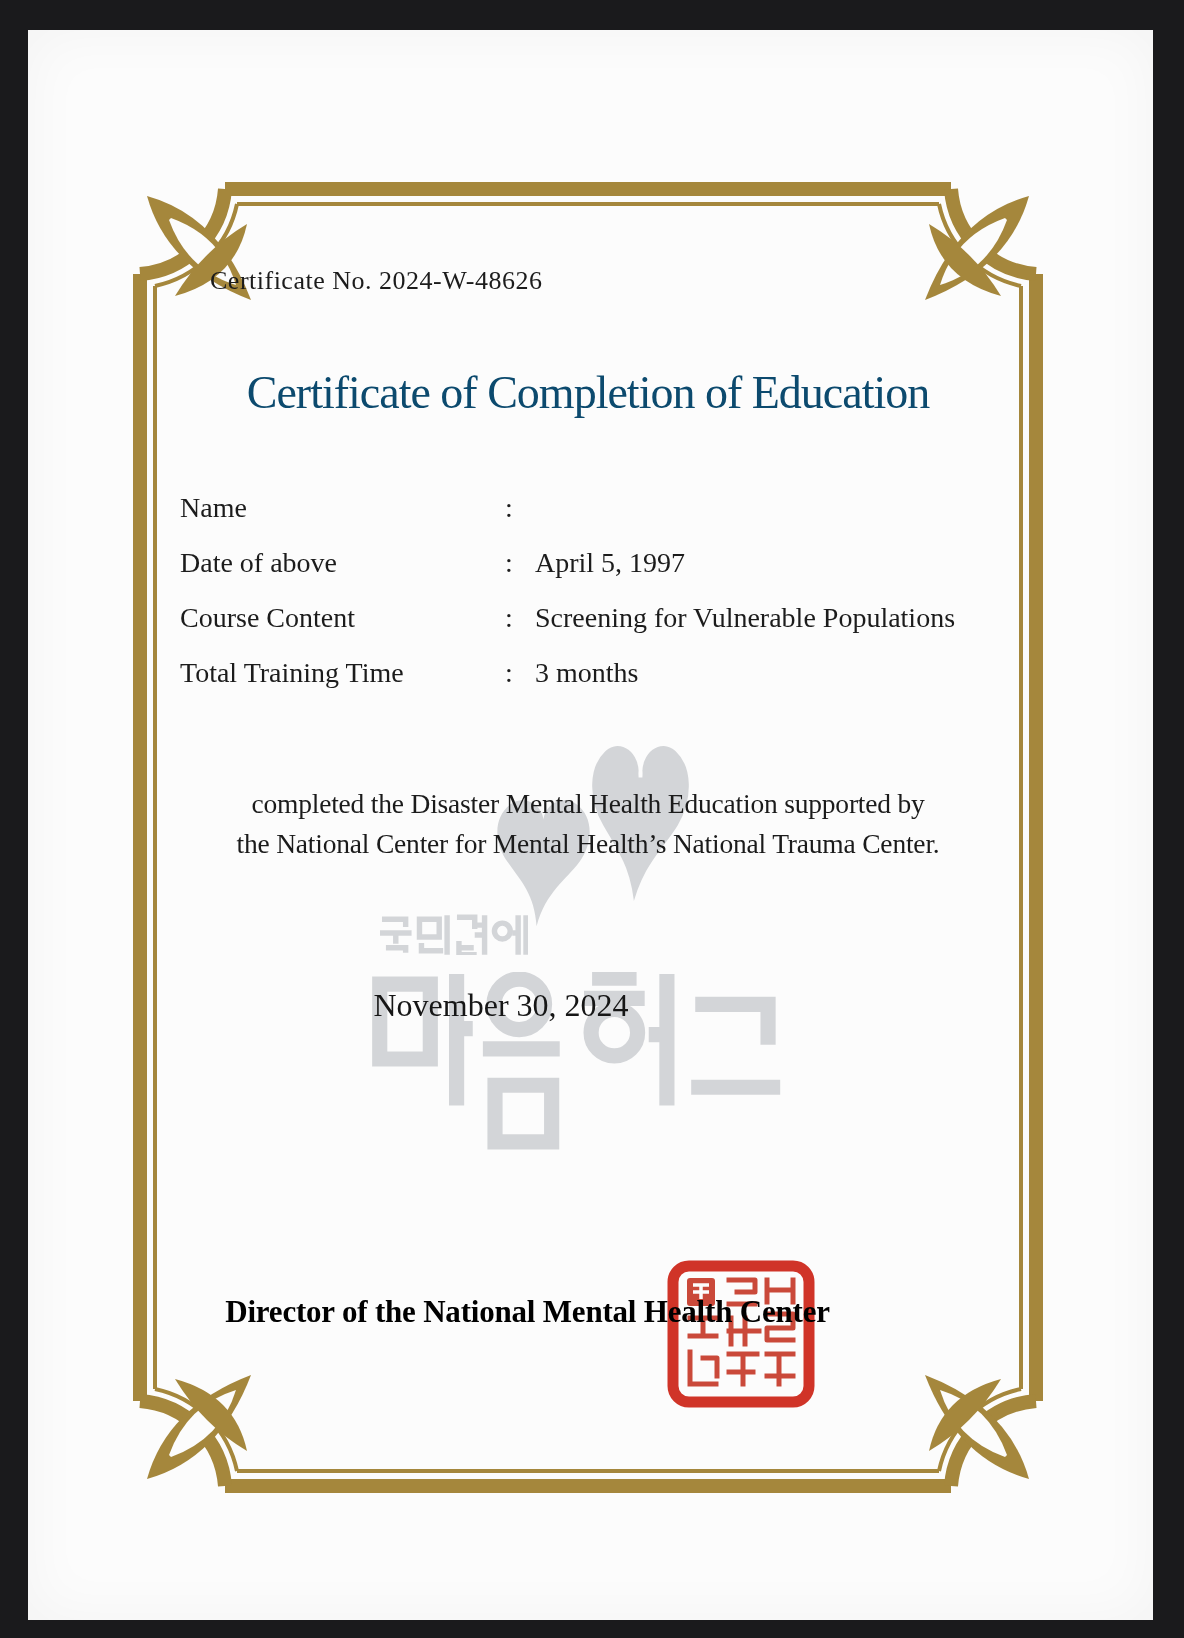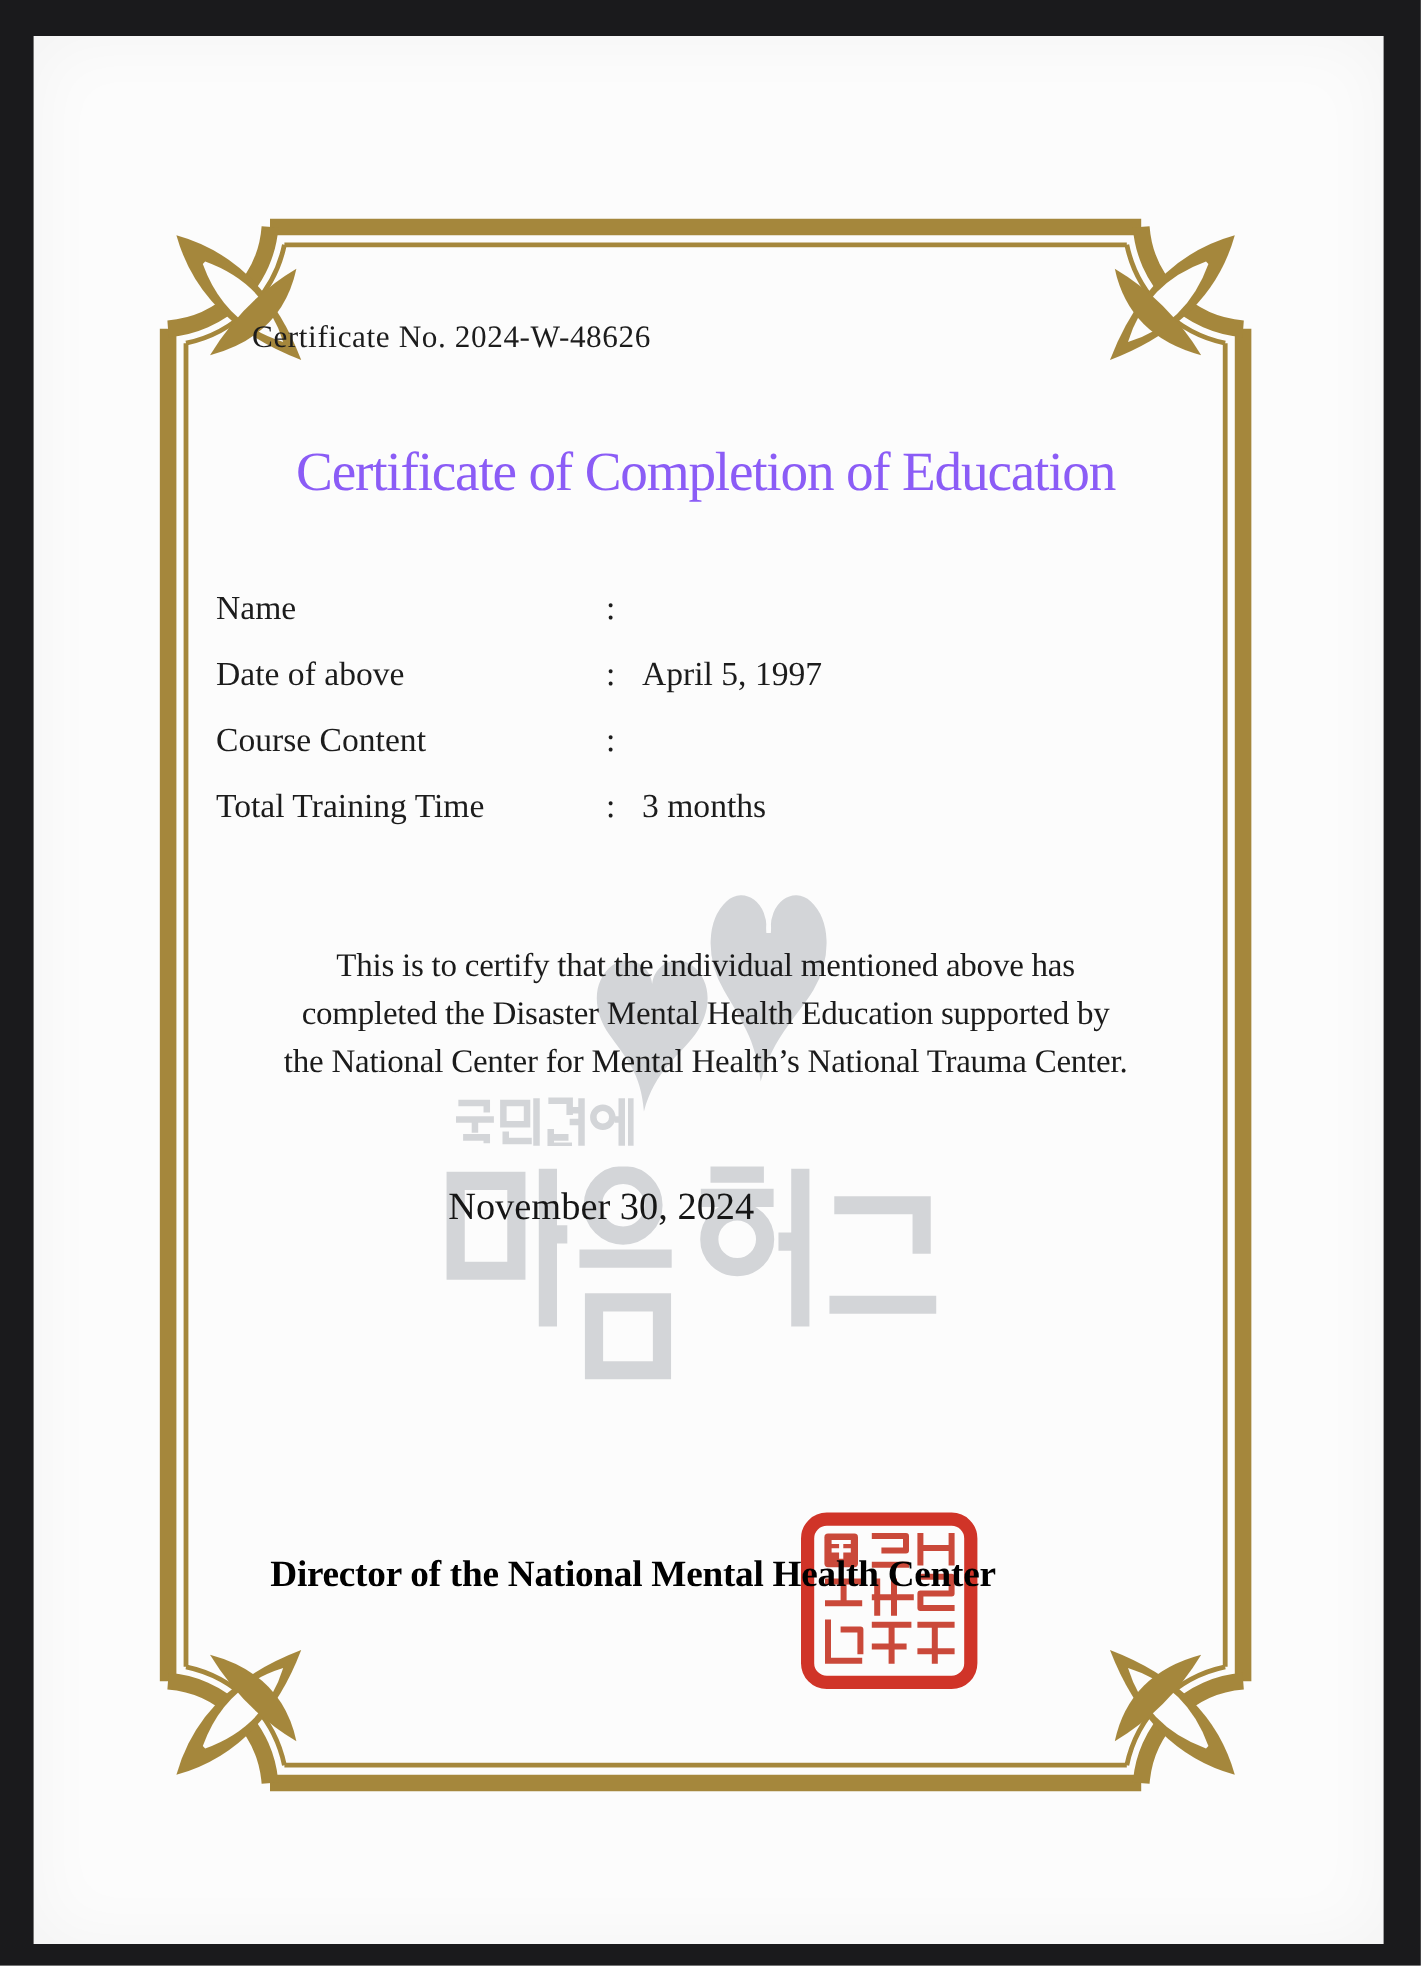--- a/index.html
+++ b/index.html
@@ -19,21 +19,21 @@
 
   .layer-watermark { position:absolute; inset:0; z-index:1; }
   .layer-content  { position:absolute; inset:0; z-index:2; }
 
   .cert-no {
     position:absolute; left:182px; top:236px;
     font-size:26px; color:#1c1c1c; letter-spacing:0.5px;
   }
   .title {
     position:absolute; left:105px; top:336px; width:910px;
-    text-align:center; font-size:46px; color:#8b5cf6; letter-spacing:-1px;
+    text-align:center; font-size:46px; color:#0c4a6e; letter-spacing:-1px;
   }
   .info-row { position:absolute; left:0; width:1031px; height:36px; font-size:28px; color:#1c1c1c; }
   .info-row .lbl { position:absolute; left:152px; }
   .info-row .sep { position:absolute; left:477px; }
   .info-row .val { position:absolute; left:507px; }
   .row-0 { top:462px; } .row-1 { top:517px; } .row-2 { top:572px; } .row-3 { top:627px; }
 
   .body-par {
     position:absolute; left:105px; top:754px; width:910px;
     text-align:center; font-size:27.5px; line-height:40px; color:#1b1b1b;
@@ -150,29 +150,29 @@
       <span class="sep">:</span>
     </div>
     <div class="info-row row-1">
       <span class="lbl">Date of above</span>
       <span class="sep">:</span>
       <span class="val">April 5, 1997</span>
     </div>
     <div class="info-row row-2">
       <span class="lbl">Course Content</span>
       <span class="sep">:</span>
+      <span class="val">Screening for Vulnerable Populations</span>
     </div>
     <div class="info-row row-3">
       <span class="lbl">Total Training Time</span>
       <span class="sep">:</span>
       <span class="val">3 months</span>
     </div>
 
     <div class="body-par">
-      <div>This is to certify that the individual mentioned above has</div>
       <div>completed the Disaster Mental Health Education supported by</div>
       <div>the National Center for Mental Health’s National Trauma Center.</div>
     </div>
 
     <div class="issue-date">November 30, 2024</div>
 
     <div class="signature">Director of the National Mental Health Center</div>
 
   </div>
 </div>

